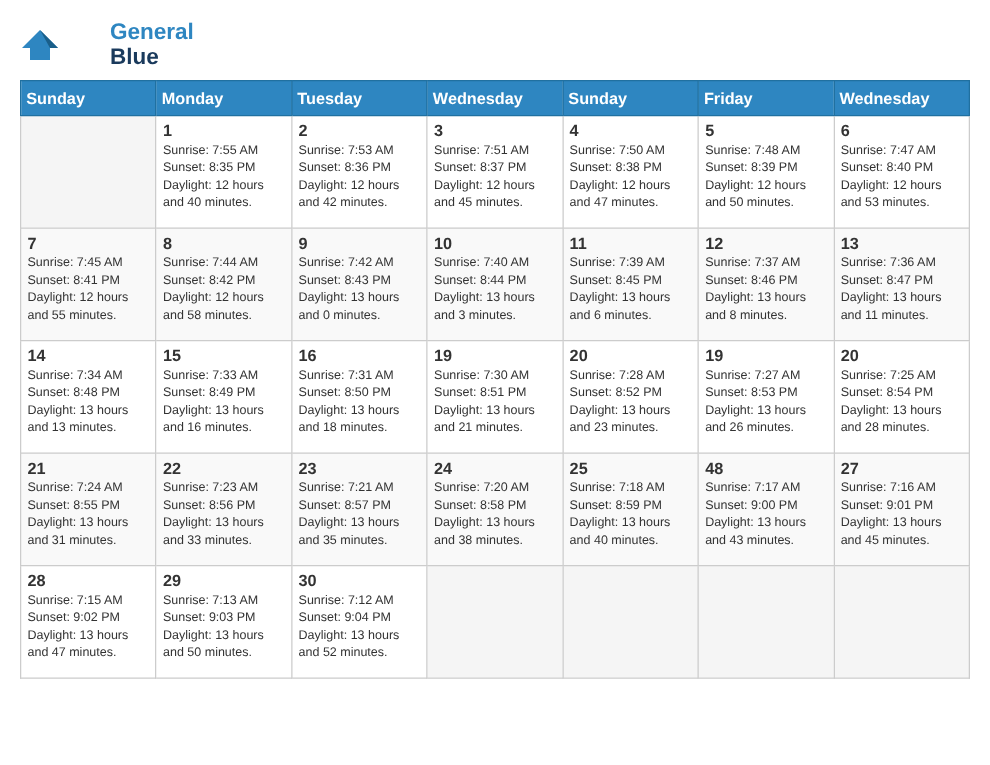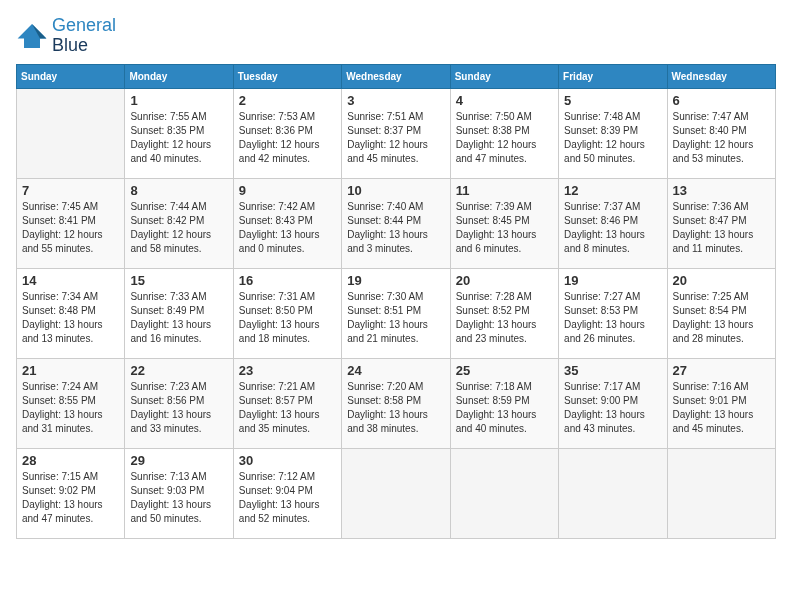--- a/index.html
+++ b/index.html
@@ -16,23 +16,24 @@
       align-items: flex-start;
       margin-bottom: 8px;
     }
     .logo {
       display: flex;
       align-items: center;
       gap: 4px;
     }
     .logo-text {
       font-size: 18px;
-      font-weight: normal;
+      font-weight: bold;
       color: #1a3a5c;
       line-height: 1.1;
+      margin-left: 36px;
     }
     .logo-text span {
       color: #2e86c1;
     }
     .logo-icon {
       width: 32px;
       height: 28px;
     }
     .title-area {
       text-align: right;
@@ -49,21 +50,21 @@
     .calendar-table {
       width: 100%;
       border-collapse: collapse;
       font-size: 11px;
     }
     .calendar-table th {
       background-color: #2e86c1;
       color: #fff;
       padding: 6px 4px;
       text-align: left;
-      font-size: 10px;
+      font-size: 13px;
       border: 1px solid #2070a0;
     }
     .calendar-table td {
       border: 1px solid #ccc;
       vertical-align: top;
       padding: 4px 5px;
       height: 90px;
       width: 108px;
       background: #fff;
     }
@@ -221,21 +222,21 @@
         </td>
         <td>
           <span class="day-number">24</span>
           <div class="day-detail">Sunrise: 7:20 AM<br>Sunset: 8:58 PM<br>Daylight: 13 hours and 38 minutes.</div>
         </td>
         <td>
           <span class="day-number">25</span>
           <div class="day-detail">Sunrise: 7:18 AM<br>Sunset: 8:59 PM<br>Daylight: 13 hours and 40 minutes.</div>
         </td>
         <td>
-          <span class="day-number">35</span>
+          <span class="day-number">48</span>
           <div class="day-detail">Sunrise: 7:17 AM<br>Sunset: 9:00 PM<br>Daylight: 13 hours and 43 minutes.</div>
         </td>
         <td>
           <span class="day-number">27</span>
           <div class="day-detail">Sunrise: 7:16 AM<br>Sunset: 9:01 PM<br>Daylight: 13 hours and 45 minutes.</div>
         </td>
       </tr>
       <tr>
         <td>
           <span class="day-number">28</span>

